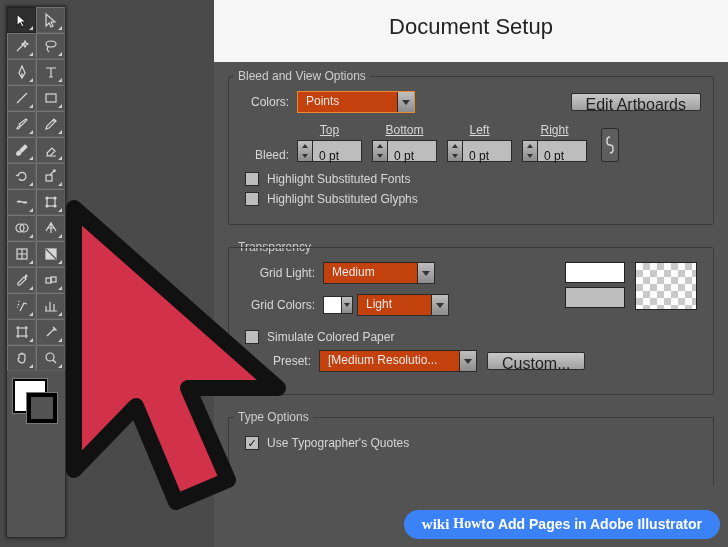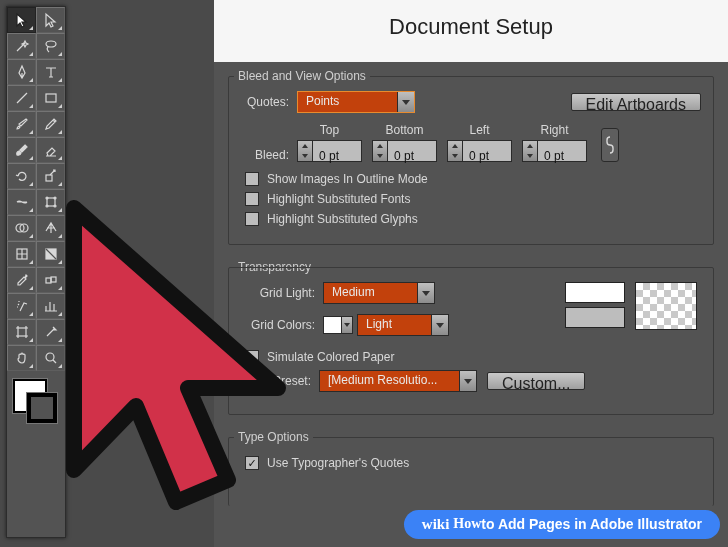--- a/index.html
+++ b/index.html
@@ -54,21 +54,21 @@
 .preview-a .p2{flex:1;background:#bdbdbd;border:1px solid #222}
 .preview-b{width:60px;height:46px;border:1px solid #222;background-image:
   linear-gradient(45deg,#c9c9c9 25%,transparent 25%),
   linear-gradient(-45deg,#c9c9c9 25%,transparent 25%),
   linear-gradient(45deg,transparent 75%,#c9c9c9 75%),
   linear-gradient(-45deg,transparent 75%,#c9c9c9 75%);
   background-size:14px 14px;background-position:0 0,0 7px,7px -7px,-7px 0;background-color:#fff}
 
 .bleed-cols{display:flex;gap:10px;align-items:flex-end}
 .bleed-col{display:flex;flex-direction:column;align-items:center}
-.bleed-col .h{margin-bottom:3px}
+.bleed-col .h{text-decoration:underline;margin-bottom:3px}
 
 .linkicon{width:16px;height:32px;border:1px solid #2a2a2a;border-radius:3px;background:#5e5e5e;display:flex;align-items:center;justify-content:center;margin-left:4px}
 .linkicon svg{width:10px;height:20px;stroke:#d8d8d8;fill:none;stroke-width:1.4}
 
 .bigcursor{position:absolute;left:40px;top:190px;width:260px;height:320px;pointer-events:none}
 
 .pill{position:absolute;right:8px;bottom:8px;background:#3b82f6;color:#fff;padding:6px 18px;border-radius:18px;font-size:14px;font-weight:600;display:flex;align-items:flex-start}
 .pill .w{font-family:Georgia,serif;font-weight:700;margin-right:4px;font-size:15px}
 </style>
 </head>
@@ -290,21 +290,21 @@
 </div>
 
 <div class="panel">
   <div class="panel-title">Document Setup</div>
   <div class="panel-body">
 
     <div class="group">
       <span class="group-title">Bleed and View Options</span>
       <div class="group-box">
         <div class="row">
-          <span class="lbl">Quotes:</span>
+          <span class="lbl">Colors:</span>
           <div class="dd sel" style="width:116px">
             <span class="dd-text">Points</span>
             <span class="dd-btn"></span>
           </div>
           <div style="flex:1"></div>
           <button class="btn">Edit Artboards</button>
         </div>
 
         <div class="row" style="align-items:flex-end">
           <span class="lbl">Bleed:</span>
@@ -350,24 +350,20 @@
                 </div>
             </div>
             <div class="linkicon">
               <svg viewBox="0 0 10 20">
                   <path d="M5 2a3 3 0 00-3 3v2a3 3 0 003 3M5 18a3 3 0 003-3v-2a3 3 0 00-3-3"></path>
                 </svg>
             </div>
           </div>
         </div>
 
-        <label class="chk">
-            <span class="chk-box"></span>
-            <span>Show Images In Outline Mode</span>
-          </label>
         <label class="chk">
             <span class="chk-box"></span>
             <span>Highlight Substituted Fonts</span>
           </label>
         <label class="chk">
             <span class="chk-box"></span>
             <span>Highlight Substituted Glyphs</span>
           </label>
       </div>
     </div>

